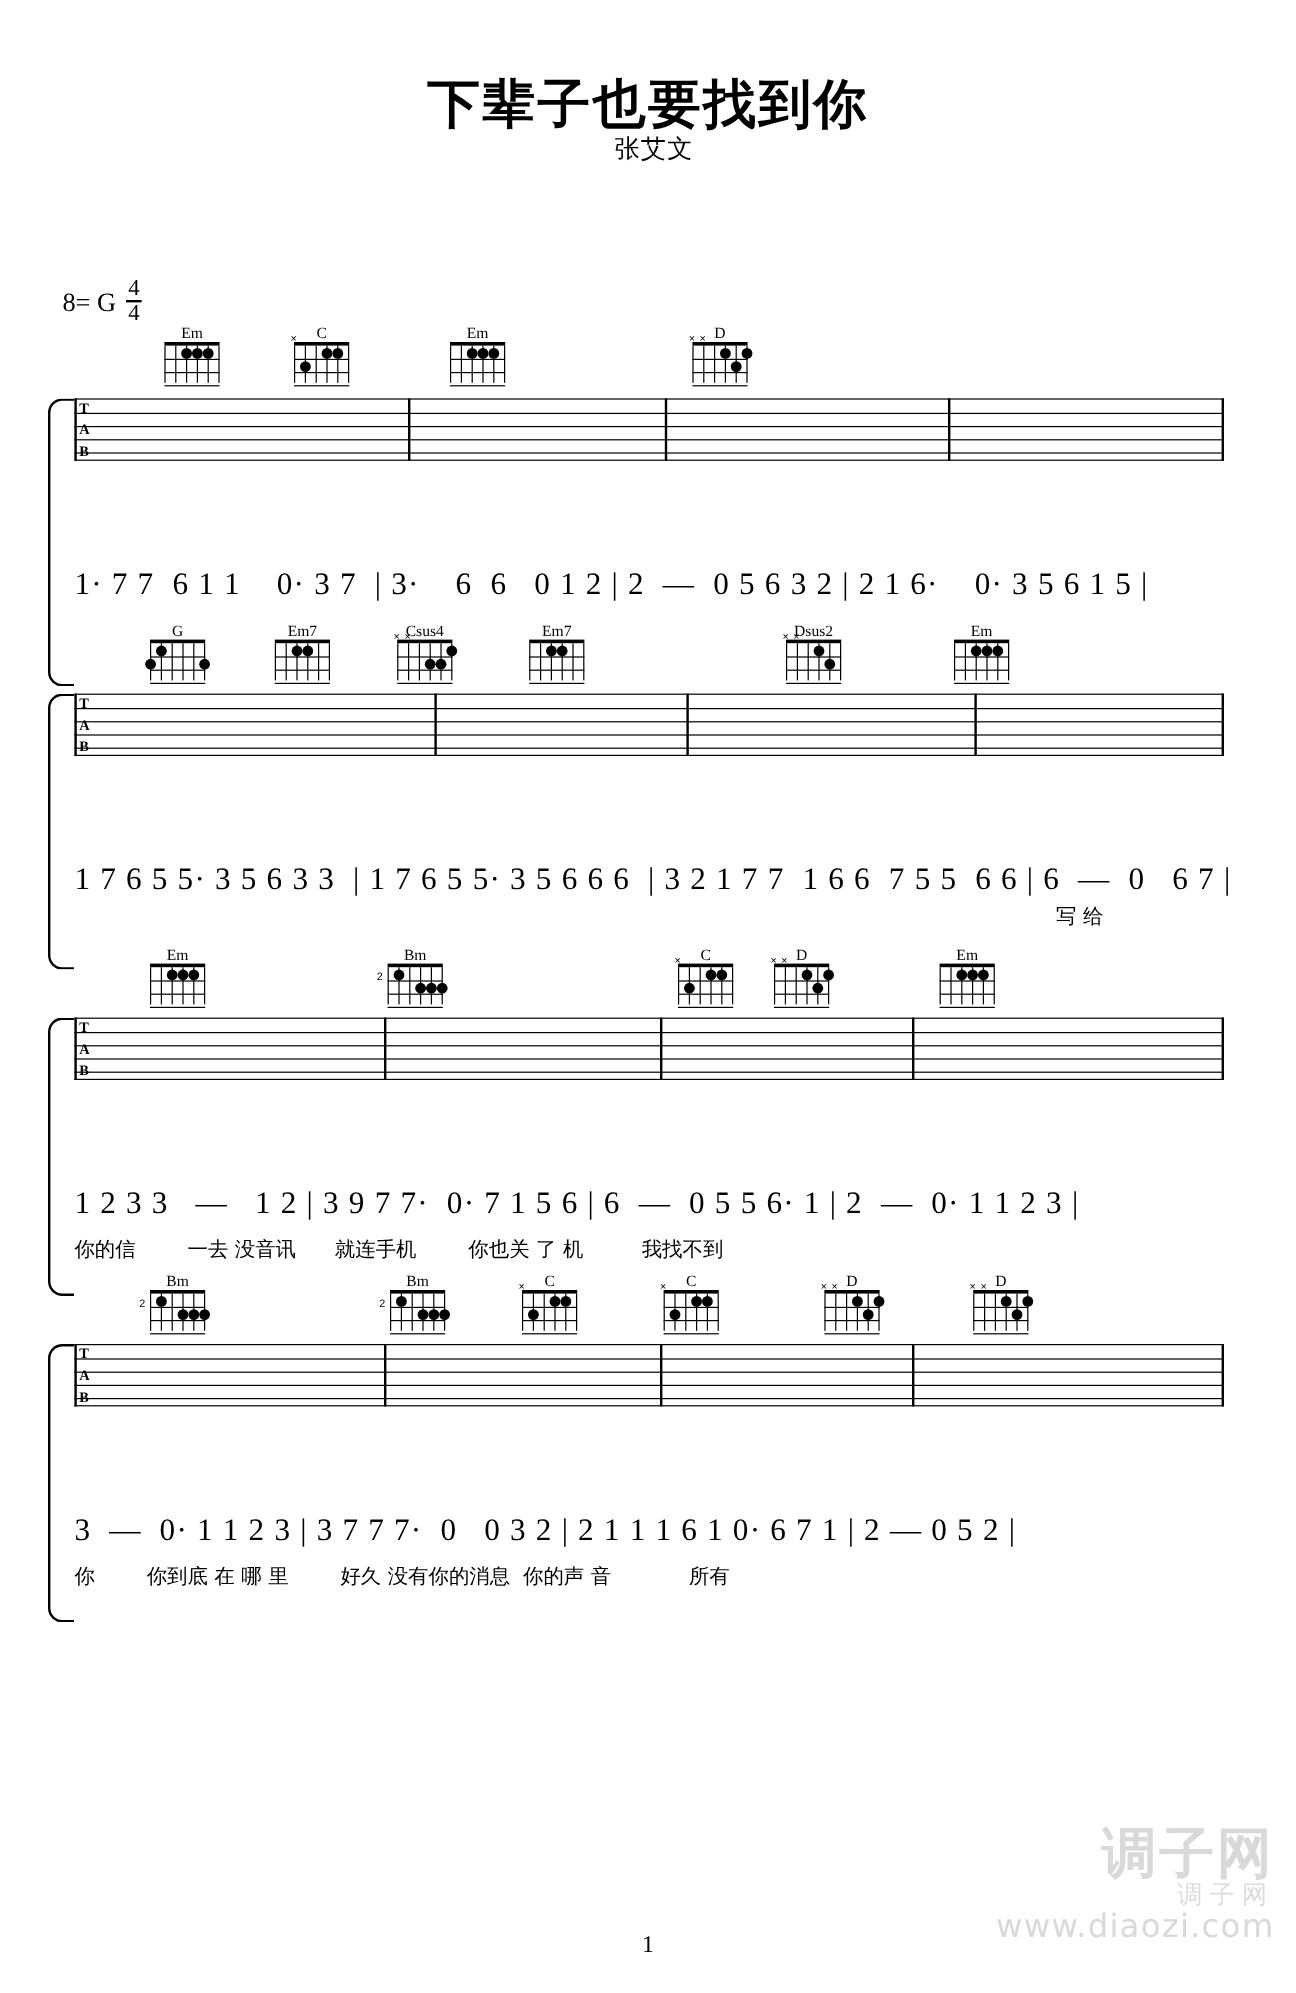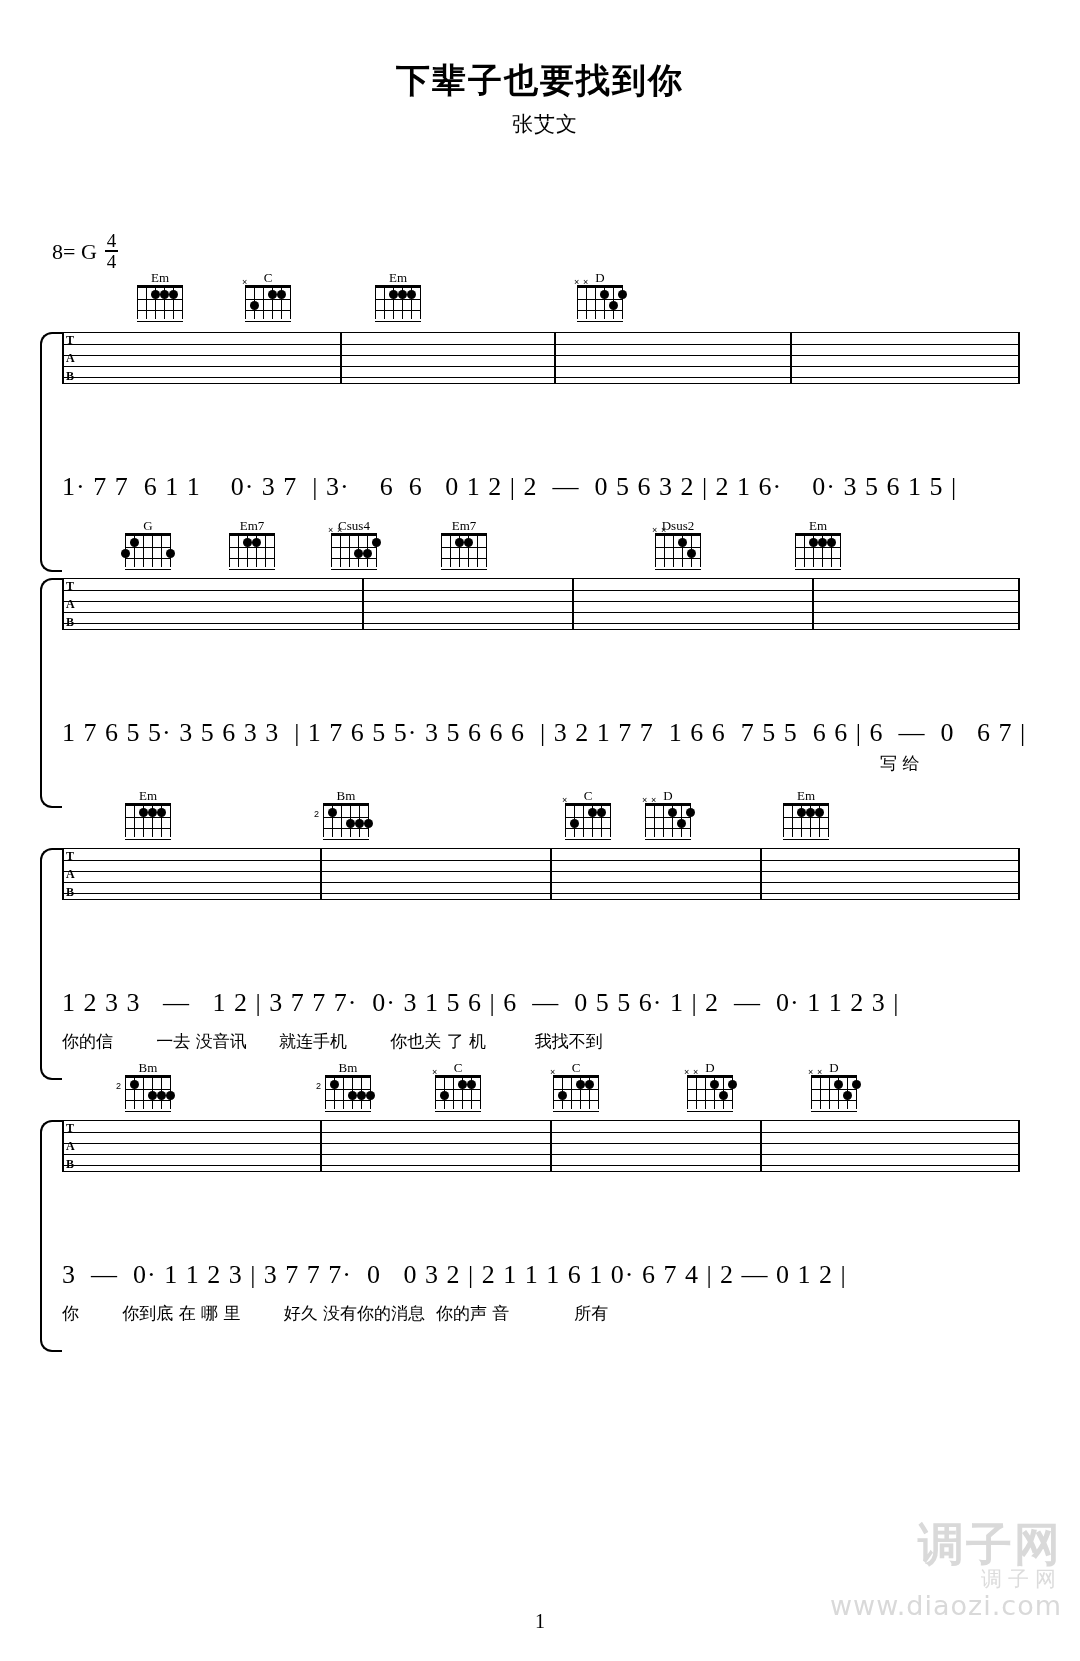--- a/index.html
+++ b/index.html
@@ -18,21 +18,21 @@
 
   
   .sheet-title {
     position: absolute;
     top: 58px;
     left: 0;
     width: 1080px;
     text-align: center;
     font-family: "DejaVu Sans", sans-serif;
     font-weight: bold;
-    font-size: 34px;
+    font-size: 44px;
     letter-spacing: 2px;
   }
   .sheet-composer {
     position: absolute;
     top: 110px;
     left: 0;
     width: 1080px;
     text-align: center;
     font-family: "DejaVu Sans", sans-serif;
     font-size: 21px;
@@ -575,21 +575,21 @@
     <div class="bar" style="left:0px;"></div>
     <div class="bar" style="left:258px;"></div>
     <div class="bar" style="left:488px;"></div>
     <div class="bar" style="left:698px;"></div>
     <div class="bar" style="left:956px;"></div>
   </div>
   <div class="tabletter" style="top:60px;">T</div>
   <div class="tabletter" style="top:78px;">A</div>
   <div class="tabletter" style="top:96px;">B</div>
 
-  <div class="jianpu" style="top:198px;">1 2 3 3   —   1 2 | 3 7 7 7·  0· 3 1 5 6 | 6  —  0 5 5 6· 1 | 2  —  0· 1 1 2 3 |</div>
+  <div class="jianpu" style="top:198px;">1 2 3 3   —   1 2 | 3 9 7 7·  0· 7 1 5 6 | 6  —  0 5 5 6· 1 | 2  —  0· 1 1 2 3 |</div>
   <div class="lyrics" style="top:240px;">你的信        一去 没音讯      就连手机        你也关 了 机         我找不到</div>
 </div>
 
 <div class="system" style="top:1062px;">
   <div class="chords">
     <div class="chord" style="left:120px;">
       <div class="cname">Bm</div>
       <div class="grid">
         <div class="fretnum">2</div>
         <div class="v" style="left:0px;"></div>
@@ -711,21 +711,21 @@
     <div class="bar" style="left:0px;"></div>
     <div class="bar" style="left:258px;"></div>
     <div class="bar" style="left:488px;"></div>
     <div class="bar" style="left:698px;"></div>
     <div class="bar" style="left:956px;"></div>
   </div>
   <div class="tabletter" style="top:60px;">T</div>
   <div class="tabletter" style="top:78px;">A</div>
   <div class="tabletter" style="top:96px;">B</div>
 
-  <div class="jianpu" style="top:198px;">3  —  0· 1 1 2 3 | 3 7 7 7·  0   0 3 2 | 2 1 1 1 6 1 0· 6 7 4 | 2 — 0 1 2 |</div>
+  <div class="jianpu" style="top:198px;">3  —  0· 1 1 2 3 | 3 7 7 7·  0   0 3 2 | 2 1 1 1 6 1 0· 6 7 1 | 2 — 0 5 2 |</div>
   <div class="lyrics" style="top:240px;">你        你到底 在 哪 里        好久 没有你的消息  你的声 音            所有</div>
 </div>
 
 <div class="pageno">1</div>
 
 <div class="watermark">
   <div class="wm-cn">调子网</div>
   <div class="wm-cn2">调子网</div>
   <div class="wm-url">www.diaozi.com</div>
 </div>

